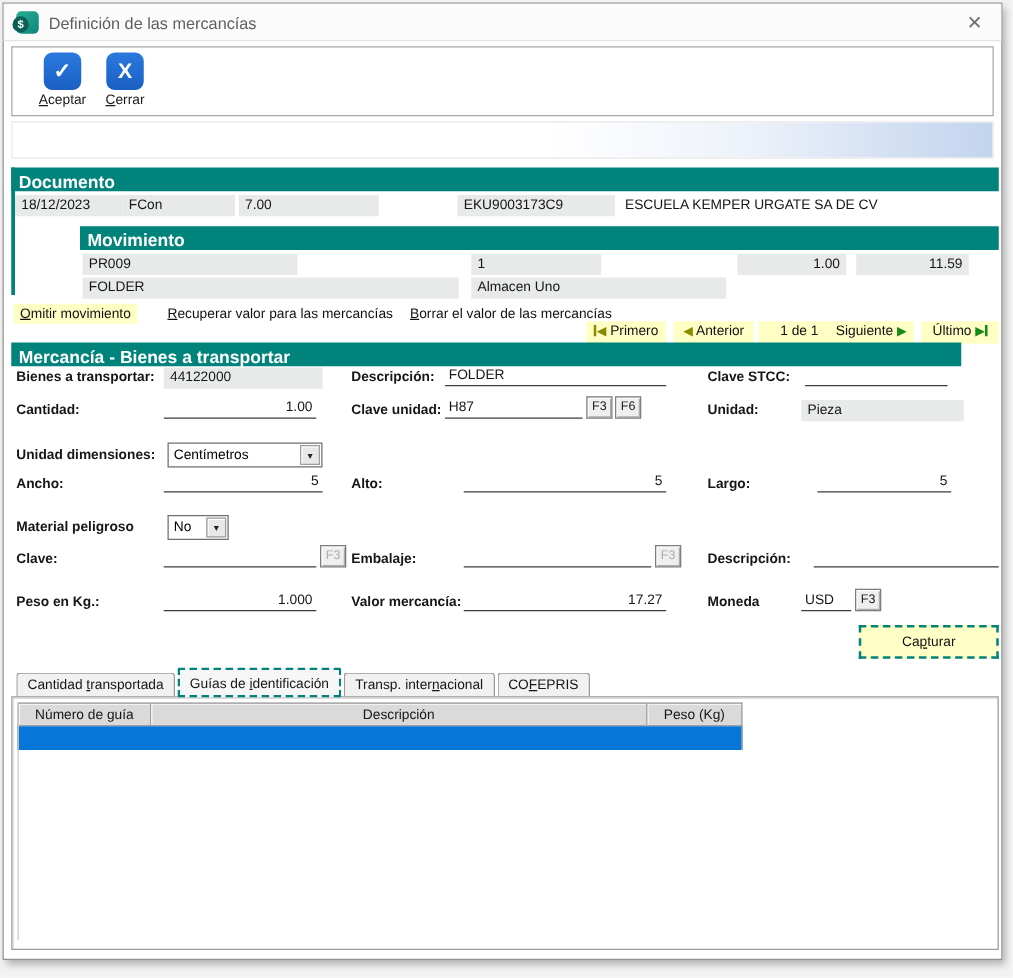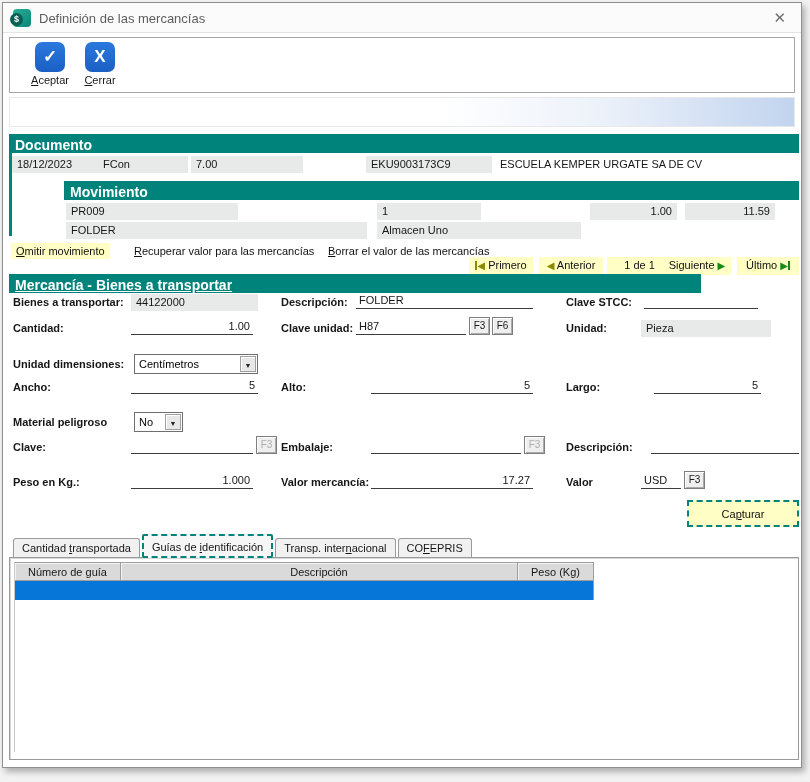--- a/index.html
+++ b/index.html
@@ -123,21 +123,21 @@
     <div class="lnk hl" style="left:8px;  top:240px;"><span class="ac">O</span><span>mitir movimiento</span></div>
     <div class="lnk" style="left:126px; top:240px;"><span class="ac">R</span><span>ecuperar valor para las mercancías</span></div>
     <div class="lnk" style="left:320px; top:240px;"><span class="ac">B</span><span>orrar el valor de las mercancías</span></div>
 
     <div class="nav" style="left:466px; top:254px; width:64px;"><span class="bar-prev"></span><span class="arrow-prev">◀</span> <span>Primero</span></div>
     <div class="nav" style="left:536px; top:254px; width:64px;"><span class="arrow-prev">◀</span> <span>Anterior</span></div>
     <div class="nav" style="left:604px; top:254px; width:65px;">1 de 1</div>
     <div class="nav" style="left:660px; top:254px; width:68px;"><span>Siguiente</span> <span class="arrow-next">▶</span></div>
     <div class="nav" style="left:734px; top:254px; width:62px;"><span>Último</span> <span class="arrow-next">▶</span><span class="bar-next"></span></div>
 
-    <div class="abs tealbar" style="left:6px; top:271px; width:692px;text-decoration:underline;">Mercancía - Bienes a transportar</div>
+    <div class="abs tealbar" style="left:6px; top:271px; width:760px;">Mercancía - Bienes a transportar</div>
 
     <div class="flabel" style="left:10px; top:293px;">Bienes a transportar:</div>
     <div class="gb" style="left:128px; top:291px; width:127px;">44122000</div>
     <div class="flabel" style="left:278px; top:293px;">Descripción:</div>
     <div class="uf" style="left:353px; top:290px; width:177px;">FOLDER</div>
     <div class="flabel" style="left:563px; top:293px;">Clave STCC:</div>
     <div class="uf" style="left:641px; top:290px; width:114px;"></div>
 
     <div class="flabel" style="left:10px; top:319px;">Cantidad:</div>
     <div class="uf num" style="left:128px; top:316px; width:122px;">1.00</div>
@@ -173,21 +173,21 @@
     <div class="flabel" style="left:278px; top:438px;">Embalaje:</div>
     <div class="uf" style="left:368px; top:435px; width:150px;"></div>
     <div class="fbtn disabled" style="left:521px; top:433px;">F3</div>
     <div class="flabel" style="left:563px; top:438px;">Descripción:</div>
     <div class="uf" style="left:648px; top:435px; width:148px;"></div>
 
     <div class="flabel" style="left:10px; top:473px;">Peso en Kg.:</div>
     <div class="uf num" style="left:128px; top:470px; width:122px;">1.000</div>
     <div class="flabel" style="left:278px; top:473px;">Valor mercancía:</div>
     <div class="uf num" style="left:368px; top:470px; width:162px;">17.27</div>
-    <div class="flabel" style="left:563px; top:473px;">Valor</div>
+    <div class="flabel" style="left:563px; top:473px;">Moneda</div>
     <div class="uf" style="left:638px; top:470px; width:40px;">USD</div>
     <div class="fbtn" style="left:681px; top:468px;">F3</div>
 
     <div class="capturar"><span>Ca</span><span class="ac">p</span><span>turar</span></div>
 
     <div class="tabs">
       <div class="tab"><span>Cantidad </span><span class="ac">t</span><span>ransportada</span></div>
       <div class="tab active"><span>Guías de </span><span class="ac">i</span><span>dentificación</span></div>
       <div class="tab"><span>Transp. inter</span><span class="ac">n</span><span>acional</span></div>
       <div class="tab"><span>CO</span><span class="ac">F</span><span>EPRIS</span></div>

